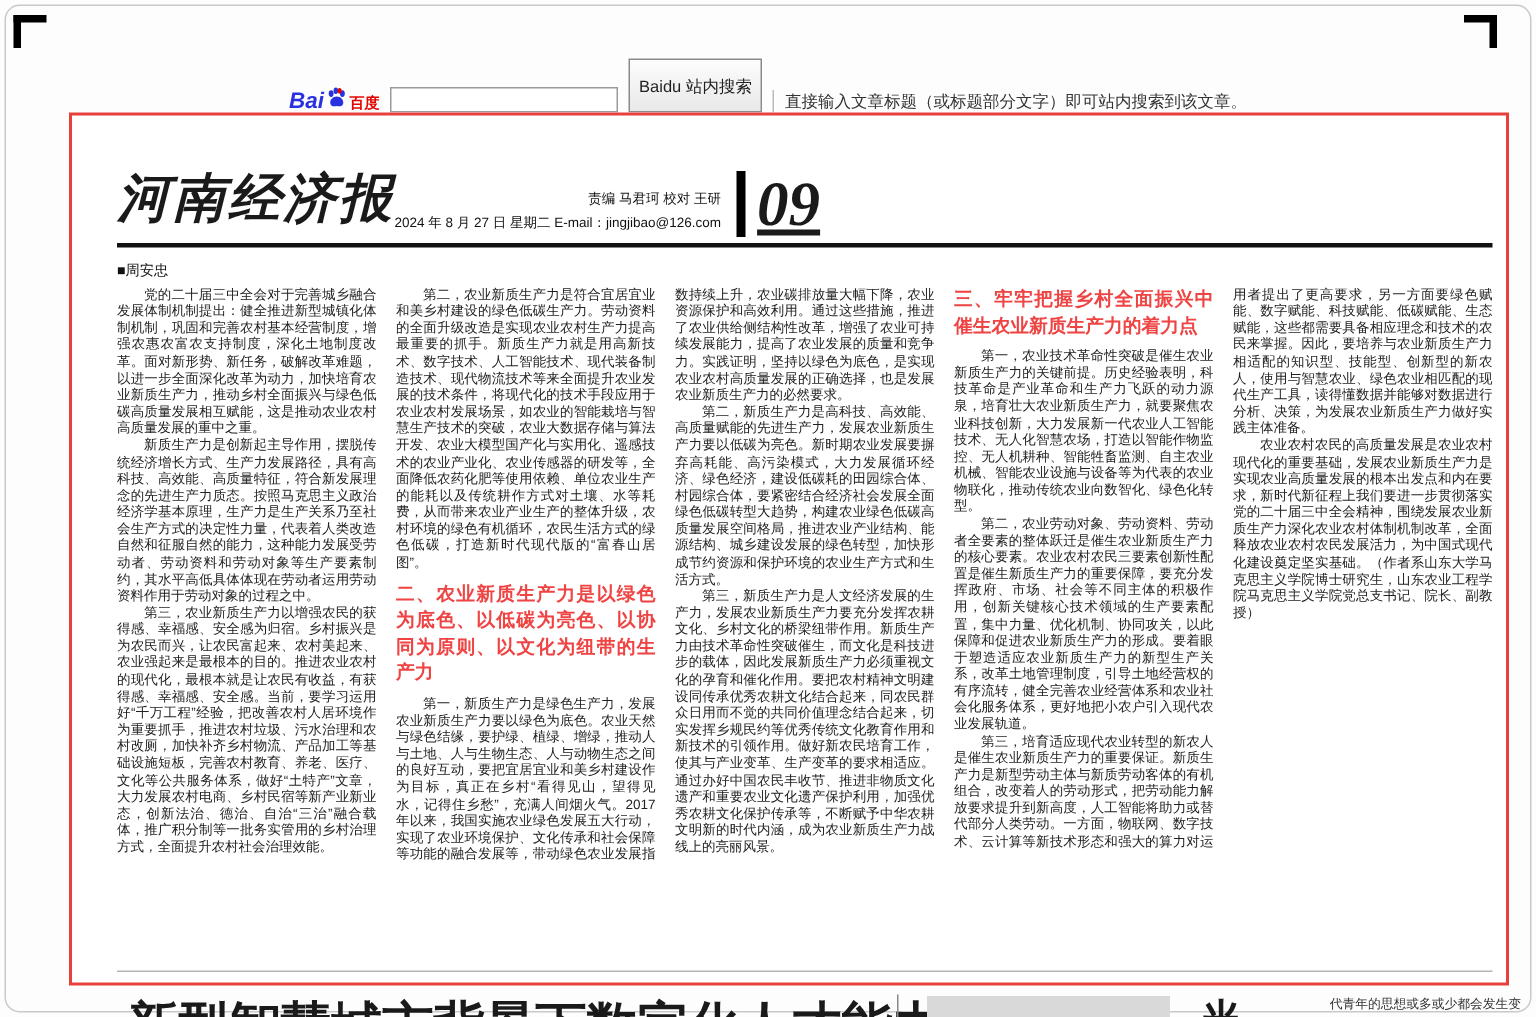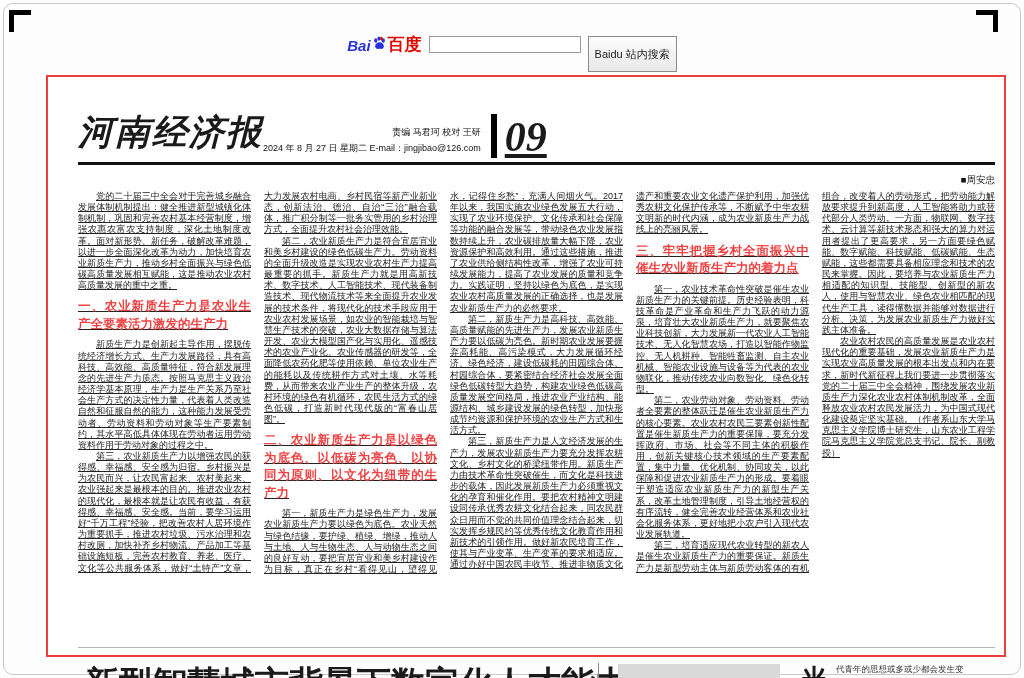--- a/index.html
+++ b/index.html
@@ -7,26 +7,26 @@
               font-family:"Liberation Sans", sans-serif; color:#1a1a1a; }
 
   
   .frame { position:absolute; left:3px; top:3px; width:1018px; height:672px;
            border:1px solid #c9c9c9; border-radius:10px; }
   .corner { position:absolute; width:22px; height:22px; }
   .corner.tl { left:9px; top:10px; border-left:5px solid #000; border-top:5px solid #000; }
   .corner.tr { right:26px; top:10px; border-right:5px solid #000; border-top:5px solid #000; }
 
   
-  .topbar { position:absolute; top:36px; left:0; right:0; height:22px;
-            display:flex; justify-content:center; align-items:flex-start; gap:7px; }
+  .topbar { position:absolute; top:53px; left:0; right:0; height:22px;
+            display:flex; justify-content:center; align-items:flex-end; gap:7px; }
   .logo { display:flex; align-items:flex-end; gap:1px; font-weight:bold; font-style:italic;
           font-size:15px; line-height:1; }
   .logo .bai { color:#2932e1; }
-  .logo .du  { color:#e10602; font-style:normal; font-size:17px; }
+  .logo .du  { color:#e10602; font-style:normal; font-size:10px; }
   .logo svg { margin-bottom:2px; }
   .search-input { width:152px; height:17px; border:1px solid #9a9a9a; background:#fff;
                   font-size:11px; padding:0 3px; }
   .search-btn { height:36px; font-size:11px; padding:0 6px; border:1px solid #8a8a8a;
                 background:linear-gradient(#fdfdfd,#e8e8e8); color:#222; cursor:pointer; }
   .search-hint { font-size:11px; color:#333; border-left:1px solid #bbb; padding-left:7px; }
 
   
   .paper { position:absolute; left:46px; top:75px; width:960px; height:582px;
            border:2px solid #e8403c; background:#fff; padding:0 9px 0 30px; }
@@ -37,40 +37,40 @@
   .section-title { flex:1; text-align:center; font-weight:900; font-size:26px;
                    letter-spacing:22px; text-indent:22px; padding-bottom:4px; }
   .header-meta { text-align:right; font-size:9px; line-height:1.7; color:#111;
                  white-space:nowrap; padding-bottom:2px; }
   .pageno { border-left:6px solid #000; margin-left:10px; padding:2px 0 0 8px;
             font-family:"Liberation Serif", serif; font-style:italic; font-weight:900;
             font-size:42px; line-height:1;text-decoration:underline; }
 
   .headline { margin-top:14px; text-align:center; font-weight:900; font-size:37px;
               letter-spacing:1px; white-space:nowrap; }
-  .byline { text-align:right; font-size:9.5px; margin:9px 0 4px; color:#111; }
+  .byline { text-align:left; font-size:9.5px; margin:9px 0 4px; color:#111; }
 
   .article-body { height:386px; overflow:hidden; margin-top:4px;
                   column-count:5; column-gap:13px; column-fill:auto;
-                  font-size:9px; line-height:1.24; text-align:justify; color:#222;text-decoration:underline; }
+                  font-size:9px; line-height:1.24; text-align:justify; color:#222; }
   .blk-para { text-indent:2em; margin:0; }
   .blk-heading { font-size:12.5px; font-weight:800; line-height:1.4; margin:7px 0 6px;
                  text-align:justify; color:#ef4444; }
   .paper-bottom-rule { position:absolute; left:30px; right:9px; bottom:7px;
                        border-top:1px solid #b5b5b5; }
 
   
   .next-strip { position:absolute; left:46px; top:661px; width:960px; height:17px;
                 overflow:visible; }
   .next-headline { position:absolute; left:39px; top:0; font-weight:900; font-size:34px;
                    white-space:nowrap; }
   .next-divider { position:absolute; left:552px; top:2px; width:1px; height:40px; background:#888; }
   .next-image { position:absolute; left:572px; top:3px; width:162px; height:40px; background:#d9d9d9; }
   .next-dropcap { position:absolute; left:754px; top:0; font-weight:900; font-size:29px; }
-  .next-snippet { position:absolute; left:790px; top:3px; width:178px; font-size:8.5px; color:#333; }
+  .next-snippet { position:absolute; left:790px; top:3px; width:178px; font-size:8.5px; color:#333;text-align:right; }
 </style>
 </head>
 <body>
 
 <div class="frame"></div>
 <div class="corner tl"></div>
 <div class="corner tr"></div>
 
 <div class="topbar">
   <span class="logo">
@@ -79,37 +79,37 @@
       <ellipse cx="6" cy="7" rx="2.6" ry="3.6" fill="#2932e1"></ellipse>
       <ellipse cx="18" cy="7" rx="2.6" ry="3.6" fill="#2932e1"></ellipse>
       <ellipse cx="11" cy="4" rx="2.4" ry="3.4" fill="#2932e1"></ellipse>
       <ellipse cx="15" cy="4" rx="2.2" ry="3" fill="#e10602"></ellipse>
       <path d="M12 10c4 0 7 3.2 7 6.4 0 2.6-2 4.2-4.4 4.2-1 0-1.8-.3-2.6-.3s-1.6.3-2.6.3C7 20.6 5 19 5 16.4 5 13.2 8 10 12 10z" fill="#2932e1"></path>
     </svg>
     <span class="du">百度</span>
   </span>
   <input class="search-input" type="text" placeholder="" style="">
   <button class="search-btn">Baidu 站内搜索</button>
+  <span class="search-hint">直接输入文章标题（或标题部分文字）即可站内搜索到该文章。</span>
 </div>
 
 <div class="paper">
   <div class="paper-header">
     <div class="masthead">河南经济报</div>
     <div class="header-meta">
       <div>责编 马君珂 校对 王研</div>
       <div>2024 年 8 月 27 日 星期二 E-mail：jingjibao@126.com</div>
     </div>
     <div class="pageno">09</div>
   </div>
 
   <div class="byline">■周安忠</div>
 
   <div class="article-body">
       <p class="blk-para">党的二十届三中全会对于完善城乡融合发展体制机制提出：健全推进新型城镇化体制机制，巩固和完善农村基本经营制度，增强农惠农富农支持制度，深化土地制度改革。面对新形势、新任务，破解改革难题，以进一步全面深化改革为动力，加快培育农业新质生产力，推动乡村全面振兴与绿色低碳高质量发展相互赋能，这是推动农业农村高质量发展的重中之重。</p>
-      <h3 class="blk-heading">一、农业新质生产力是农业生产全要素活力激发的生产力</h3>
       <p class="blk-para">新质生产力是创新起主导作用，摆脱传统经济增长方式、生产力发展路径，具有高科技、高效能、高质量特征，符合新发展理念的先进生产力质态。按照马克思主义政治经济学基本原理，生产力是生产关系乃至社会生产方式的决定性力量，代表着人类改造自然和征服自然的能力，这种能力发展受劳动者、劳动资料和劳动对象等生产要素制约，其水平高低具体体现在劳动者运用劳动资料作用于劳动对象的过程之中。</p>
       <p class="blk-para">第三，农业新质生产力以增强农民的获得感、幸福感、安全感为归宿。乡村振兴是为农民而兴，让农民富起来、农村美起来、农业强起来是最根本的目的。推进农业农村的现代化，最根本就是让农民有收益，有获得感、幸福感、安全感。当前，要学习运用好“千万工程”经验，把改善农村人居环境作为重要抓手，推进农村垃圾、污水治理和农村改厕，加快补齐乡村物流、产品加工等基础设施短板，完善农村教育、养老、医疗、文化等公共服务体系，做好“土特产”文章，大力发展农村电商、乡村民宿等新产业新业态，创新法治、德治、自治“三治”融合载体，推广积分制等一批务实管用的乡村治理方式，全面提升农村社会治理效能。</p>
       <p class="blk-para">第二，农业新质生产力是符合宜居宜业和美乡村建设的绿色低碳生产力。劳动资料的全面升级改造是实现农业农村生产力提高最重要的抓手。新质生产力就是用高新技术、数字技术、人工智能技术、现代装备制造技术、现代物流技术等来全面提升农业发展的技术条件，将现代化的技术手段应用于农业农村发展场景，如农业的智能栽培与智慧生产技术的突破，农业大数据存储与算法开发、农业大模型国产化与实用化、遥感技术的农业产业化、农业传感器的研发等，全面降低农药化肥等使用依赖、单位农业生产的能耗以及传统耕作方式对土壤、水等耗费，从而带来农业产业生产的整体升级，农村环境的绿色有机循环，农民生活方式的绿色低碳，打造新时代现代版的“富春山居图”。</p>
       <h3 class="blk-heading">二、农业新质生产力是以绿色为底色、以低碳为亮色、以协同为原则、以文化为纽带的生产力</h3>
       <p class="blk-para">第一，新质生产力是绿色生产力，发展农业新质生产力要以绿色为底色。农业天然与绿色结缘，要护绿、植绿、增绿，推动人与土地、人与生物生态、人与动物生态之间的良好互动，要把宜居宜业和美乡村建设作为目标，真正在乡村“看得见山，望得见水，记得住乡愁”，充满人间烟火气。2017年以来，我国实施农业绿色发展五大行动，实现了农业环境保护、文化传承和社会保障等功能的融合发展等，带动绿色农业发展指数持续上升，农业碳排放量大幅下降，农业资源保护和高效利用。通过这些措施，推进了农业供给侧结构性改革，增强了农业可持续发展能力，提高了农业发展的质量和竞争力。实践证明，坚持以绿色为底色，是实现农业农村高质量发展的正确选择，也是发展农业新质生产力的必然要求。</p>
       <p class="blk-para">第二，新质生产力是高科技、高效能、高质量赋能的先进生产力，发展农业新质生产力要以低碳为亮色。新时期农业发展要摒弃高耗能、高污染模式，大力发展循环经济、绿色经济，建设低碳耗的田园综合体、村园综合体，要紧密结合经济社会发展全面绿色低碳转型大趋势，构建农业绿色低碳高质量发展空间格局，推进农业产业结构、能源结构、城乡建设发展的绿色转型，加快形成节约资源和保护环境的农业生产方式和生活方式。</p>
       <p class="blk-para">第三，新质生产力是人文经济发展的生产力，发展农业新质生产力要充分发挥农耕文化、乡村文化的桥梁纽带作用。新质生产力由技术革命性突破催生，而文化是科技进步的载体，因此发展新质生产力必须重视文化的孕育和催化作用。要把农村精神文明建设同传承优秀农耕文化结合起来，同农民群众日用而不觉的共同价值理念结合起来，切实发挥乡规民约等优秀传统文化教育作用和新技术的引领作用。做好新农民培育工作，使其与产业变革、生产变革的要求相适应。通过办好中国农民丰收节、推进非物质文化遗产和重要农业文化遗产保护利用，加强优秀农耕文化保护传承等，不断赋予中华农耕文明新的时代内涵，成为农业新质生产力战线上的亮丽风景。</p>
       <h3 class="blk-heading">三、牢牢把握乡村全面振兴中催生农业新质生产力的着力点</h3>
       <p class="blk-para">第一，农业技术革命性突破是催生农业新质生产力的关键前提。历史经验表明，科技革命是产业革命和生产力飞跃的动力源泉，培育壮大农业新质生产力，就要聚焦农业科技创新，大力发展新一代农业人工智能技术、无人化智慧农场，打造以智能作物监控、无人机耕种、智能牲畜监测、自主农业机械、智能农业设施与设备等为代表的农业物联化，推动传统农业向数智化、绿色化转型。</p>
       <p class="blk-para">第二，农业劳动对象、劳动资料、劳动者全要素的整体跃迁是催生农业新质生产力的核心要素。农业农村农民三要素创新性配置是催生新质生产力的重要保障，要充分发挥政府、市场、社会等不同主体的积极作用，创新关键核心技术领域的生产要素配置，集中力量、优化机制、协同攻关，以此保障和促进农业新质生产力的形成。要着眼于塑造适应农业新质生产力的新型生产关系，改革土地管理制度，引导土地经营权的有序流转，健全完善农业经营体系和农业社会化服务体系，更好地把小农户引入现代农业发展轨道。</p>

